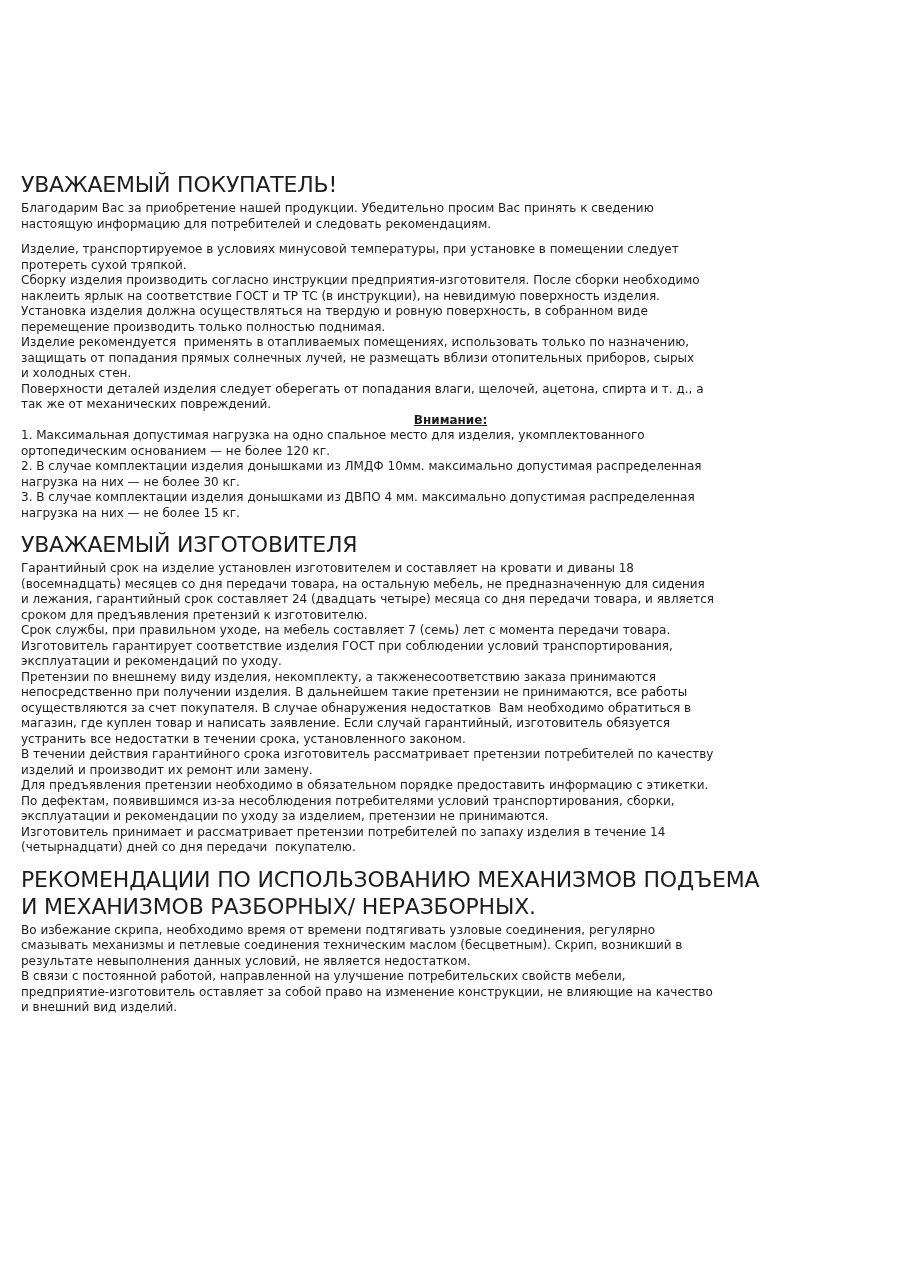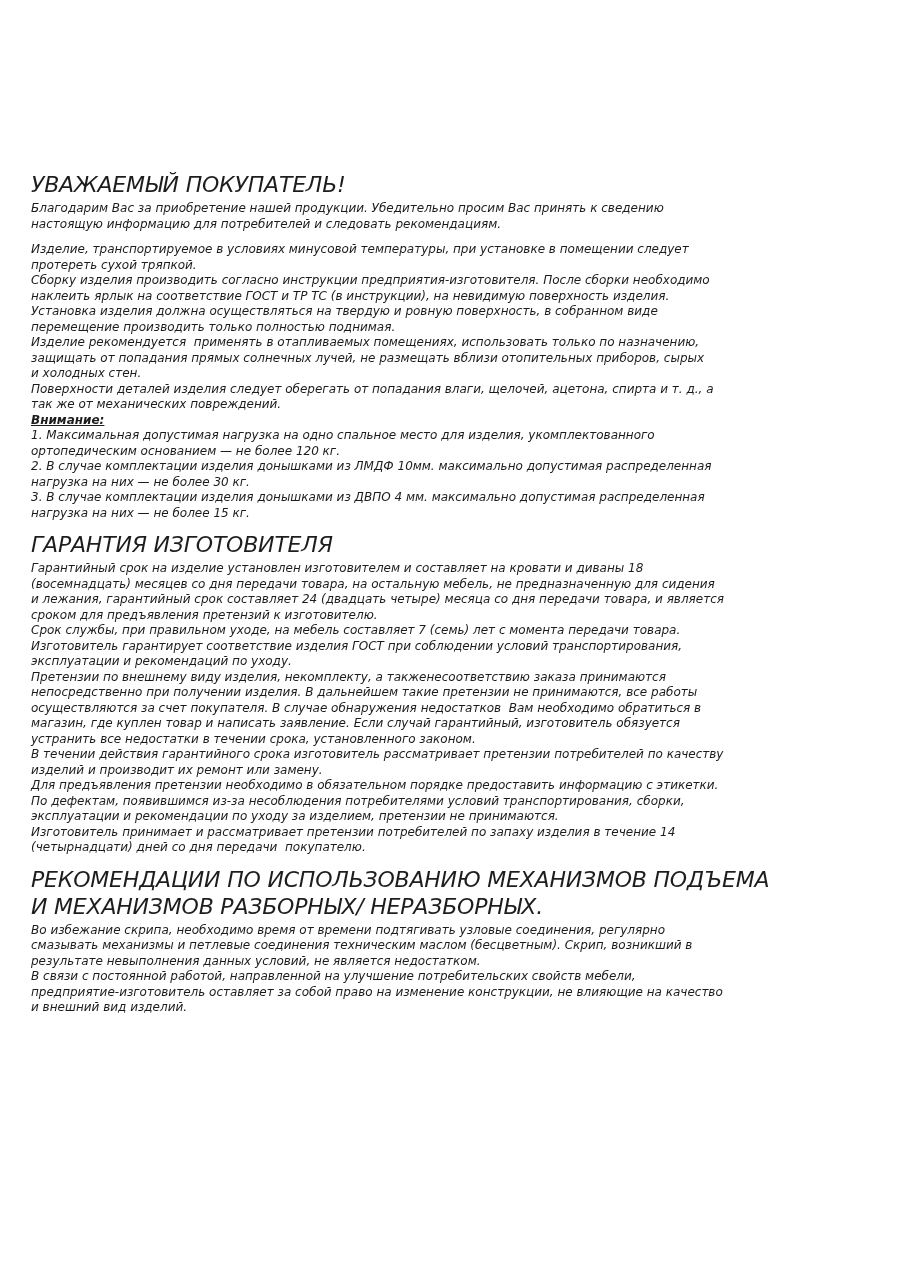--- a/index.html
+++ b/index.html
@@ -12,22 +12,21 @@
     color: #1c1c1c;
     -webkit-font-smoothing: antialiased;
   }
   .page {
     position: relative;
     width: 900px;
     height: 1280px;
     background: #ffffff;
   }
   .content {
-    padding: 171px 20px 0 31px;
-    font-style: italic;
+    padding: 171px 20px 0 21px;
   }
   .sec { margin: 0; }
   .sec + .sec { margin-top: 10px; }
   .sec-heading {
     font-size: 22px;
     line-height: 27px;
     font-weight: 400;
     letter-spacing: -0.2px;
     margin: 0 0 3px 0;
     white-space: pre-line;
@@ -37,20 +36,21 @@
     font-size: 12px;
     line-height: 15.5px;
     font-weight: 400;
     margin: 0;
     white-space: pre-line;
     color: #1c1c1c;
   }
   .attention {
     font-weight: 700;
     text-decoration: underline;
+    text-align: center;
   }
 </style>
 </head>
 <body>
 
 <div class="page">
   <div class="content">
 
     <div class="sec">
       <h1 class="sec-heading">УВАЖАЕМЫЙ ПОКУПАТЕЛЬ!</h1>
@@ -73,21 +73,21 @@
       <p class="body-text attention">Внимание:</p>
       <p class="body-text">1. Максимальная допустимая нагрузка на одно спальное место для изделия, укомплектованного
 ортопедическим основанием — не более 120 кг.
 2. В случае комплектации изделия донышками из ЛМДФ 10мм. максимально допустимая распределенная
 нагрузка на них — не более 30 кг.
 3. В случае комплектации изделия донышками из ДВПО 4 мм. максимально допустимая распределенная
 нагрузка на них — не более 15 кг.</p>
     </div>
 
     <div class="sec">
-      <h1 class="sec-heading">ГАРАНТИЯ ИЗГОТОВИТЕЛЯ</h1>
+      <h1 class="sec-heading">УВАЖАЕМЫЙ ИЗГОТОВИТЕЛЯ</h1>
       <p class="body-text">Гарантийный срок на изделие установлен изготовителем и составляет на кровати и диваны 18
 (восемнадцать) месяцев со дня передачи товара, на остальную мебель, не предназначенную для сидения
 и лежания, гарантийный срок составляет 24 (двадцать четыре) месяца со дня передачи товара, и является
 сроком для предъявления претензий к изготовителю.
 Срок службы, при правильном уходе, на мебель составляет 7 (семь) лет с момента передачи товара.
 Изготовитель гарантирует соответствие изделия ГОСТ при соблюдении условий транспортирования,
 эксплуатации и рекомендаций по уходу.
 Претензии по внешнему виду изделия, некомплекту, а такженесоответствию заказа принимаются
 непосредственно при получении изделия. В дальнейшем такие претензии не принимаются, все работы
 осуществляются за счет покупателя. В случае обнаружения недостатков&nbsp; Вам необходимо обратиться в

